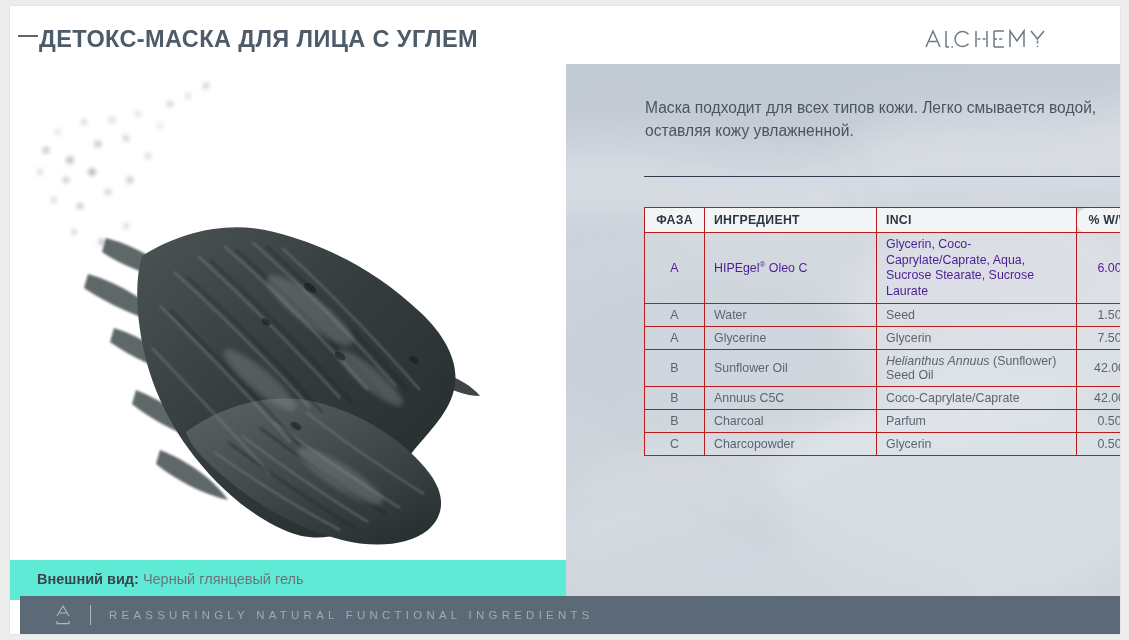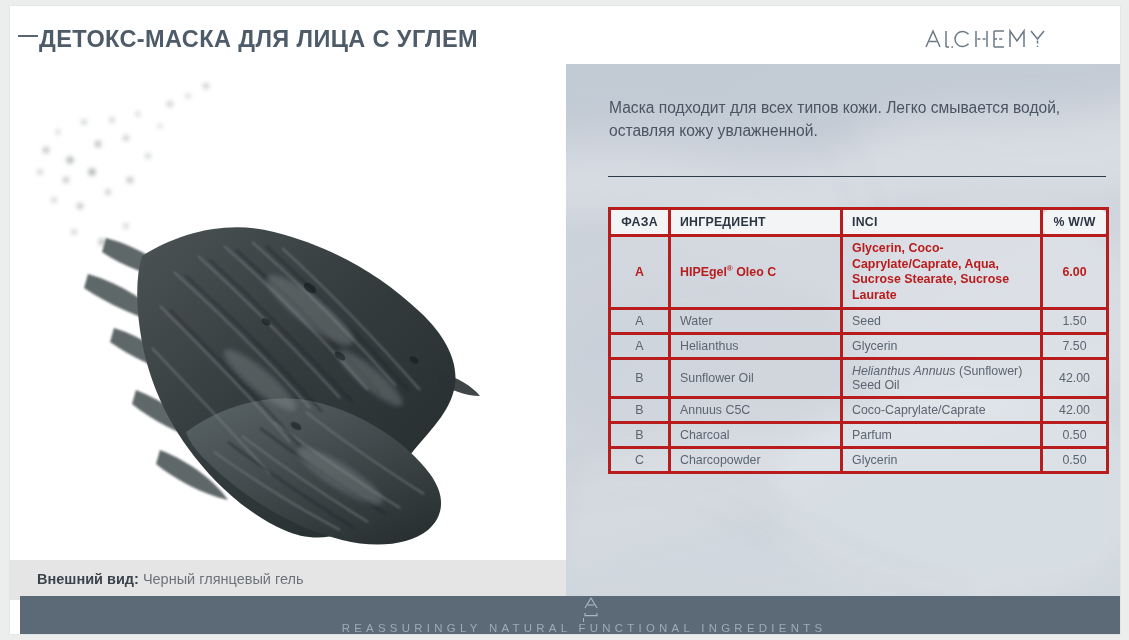--- a/index.html
+++ b/index.html
@@ -57,21 +57,21 @@
     display: flex;
     align-items: center;
   }
   .brand-logo svg { display: block; }
 
   
   .left-panel {
     position: absolute;
     left: 0; top: 54px;
     width: 557px; height: 540px;
-    background: #e5e5e5;
+    background: #5eead4;
     overflow: hidden;
   }
   .smear-wrap {
     position: absolute;
     left: 0; top: 0;
     width: 557px; height: 500px;
   }
   .smear-wrap svg { display: block; }
 
   .caption {
@@ -97,20 +97,21 @@
   }
   .rp-bg {
     position: absolute;
     inset: 0;
     width: 100%; height: 100%;
   }
   .rp-content {
     position: absolute;
     inset: 0;
     padding: 0;
+    margin-left: 36px;
   }
   .rp-desc {
     position: absolute;
     left: 43px; top: 32px;
     width: 455px;
     font-size: 15.6px;
     line-height: 23px;
     color: #4a5462;
   }
   .rp-rule {
@@ -123,21 +124,21 @@
   
   .tbl {
     position: absolute;
     left: 42px; top: 143px;
     width: 498px;
     border-collapse: collapse;
     font-size: 12.4px;
     table-layout: fixed;
   }
   .tbl th, .tbl td {
-    border: 3px solid #b91c1c;
+    border: 1px solid #b91c1c;
     padding: 4px 9px;
     text-align: left;
     vertical-align: middle;
     color: #5b6572;
     font-weight: normal;
   }
   .tbl thead th {
     background: #f2f4f6;
     color: #2c3642;
     font-weight: bold;
@@ -150,34 +151,33 @@
   .tbl thead th.c-pct   { text-align: center; border-radius: 10px; }
   .tbl td.c-phase { text-align: center; }
   .tbl td.c-pct   { text-align: center; }
 
   .col-phase { width: 60px; }
   .col-ing   { width: 172px; }
   .col-inci  { width: 200px; }
   .col-pct   { width: 66px; }
 
   .tbl tbody tr { background: rgba(255,255,255,0.12); }
-  .tbl tbody tr.hl td { color: #b91c1c; font-weight: bold; }
+  .tbl tbody tr.hl td { color: #4c1d95; }
   .tbl tbody tr.hl td.c-inci { line-height: 15.5px; }
   .tbl td .sci { font-style: italic; }
   .tbl sup { font-size: 8px; vertical-align: super; }
 
   
   .footer {
     position: absolute;
     left: 10px; bottom: 0;
     width: 1110px; height: 38px;
     background: #5c6a78;
     display: flex;
     align-items: center;
-    flex-direction: column;
   }
   .footer-mark {
     margin-left: 32px;
     width: 22px; height: 24px;
     display: flex; align-items: center; justify-content: center;
   }
   .footer-div {
     margin-left: 16px;
     width: 1px; height: 20px;
     background: #aab4be;
@@ -415,21 +415,21 @@
                 <td class="c-pct">6.00</td>
               </tr>
               <tr>
                 <td class="c-phase">A</td>
                 <td>Water</td>
                 <td class="c-inci">Seed</td>
                 <td class="c-pct">1.50</td>
               </tr>
               <tr>
                 <td class="c-phase">A</td>
-                <td>Helianthus</td>
+                <td>Glycerine</td>
                 <td class="c-inci">Glycerin</td>
                 <td class="c-pct">7.50</td>
               </tr>
               <tr>
                 <td class="c-phase">B</td>
                 <td>Sunflower Oil</td>
                 <td class="c-inci"><span class="sci">Helianthus Annuus</span> (Sunflower) Seed Oil</td>
                 <td class="c-pct">42.00</td>
               </tr>
               <tr>

